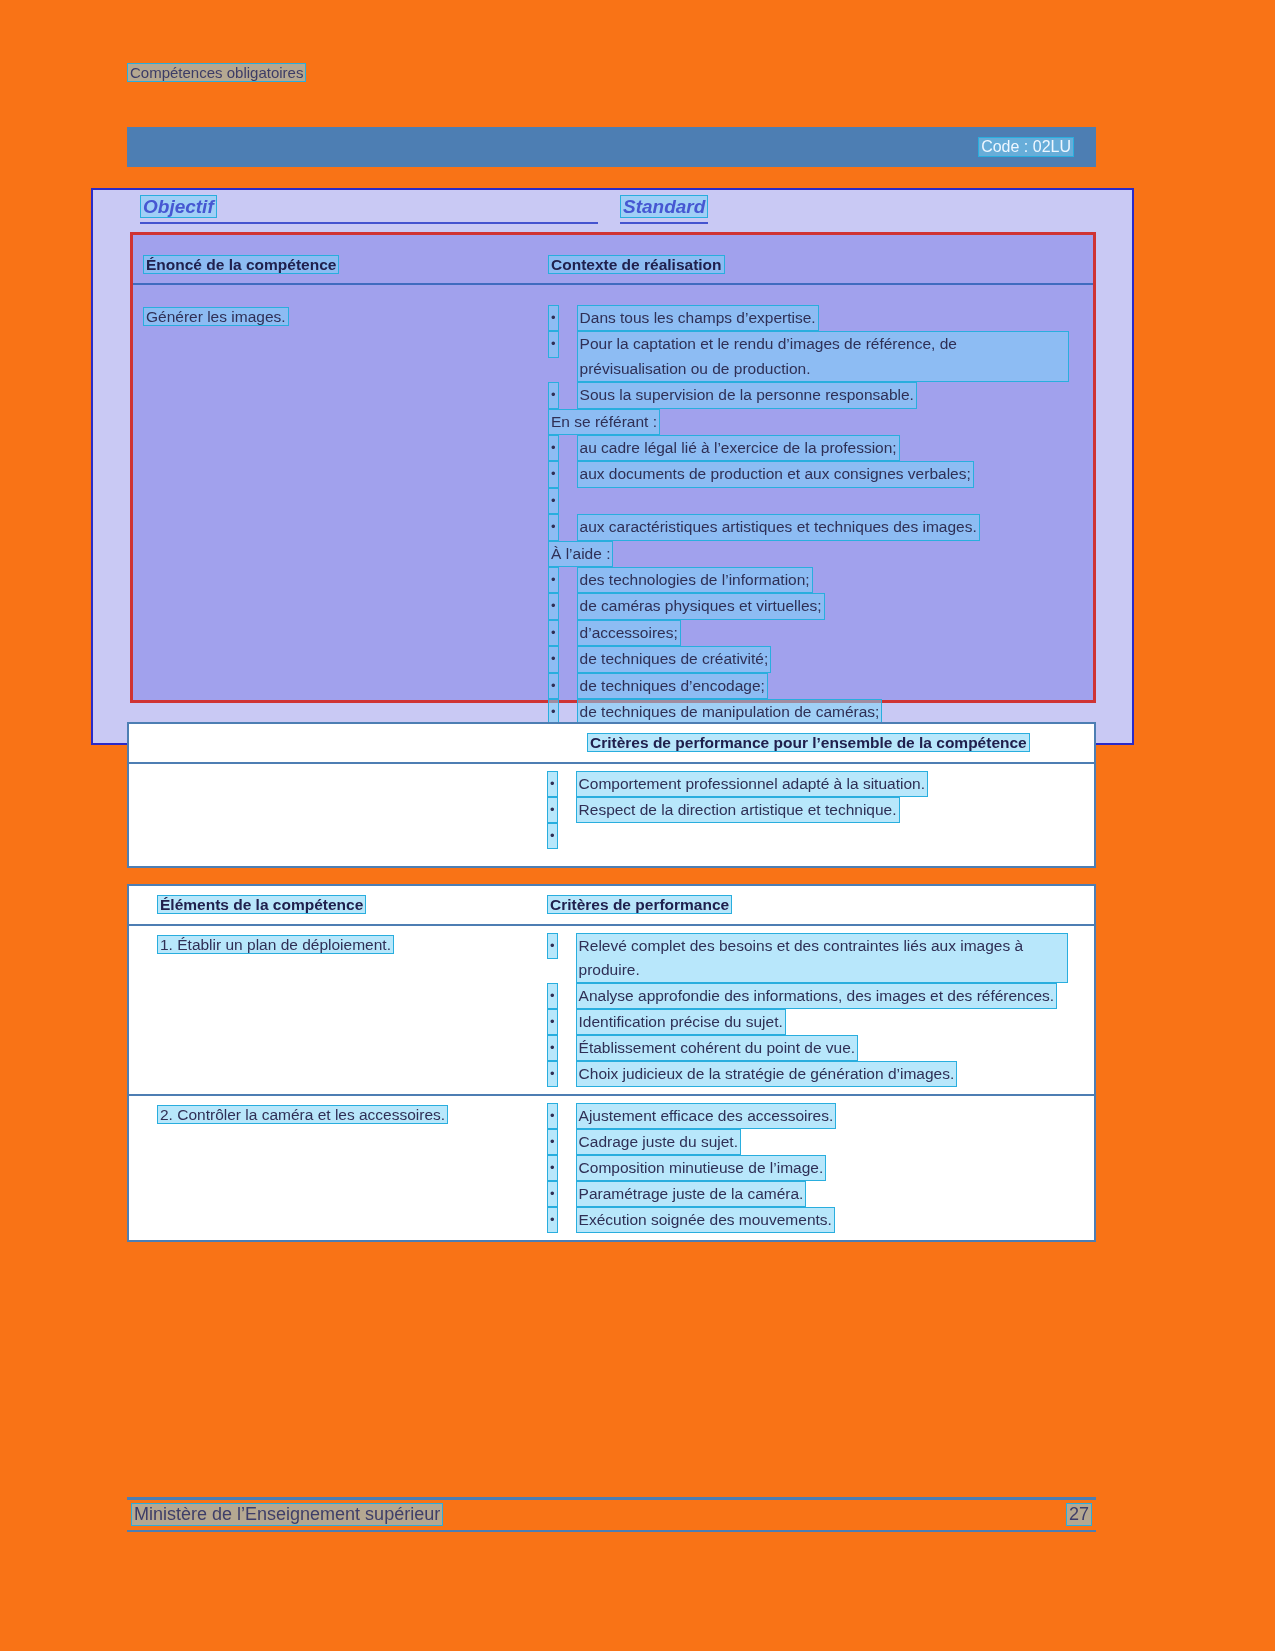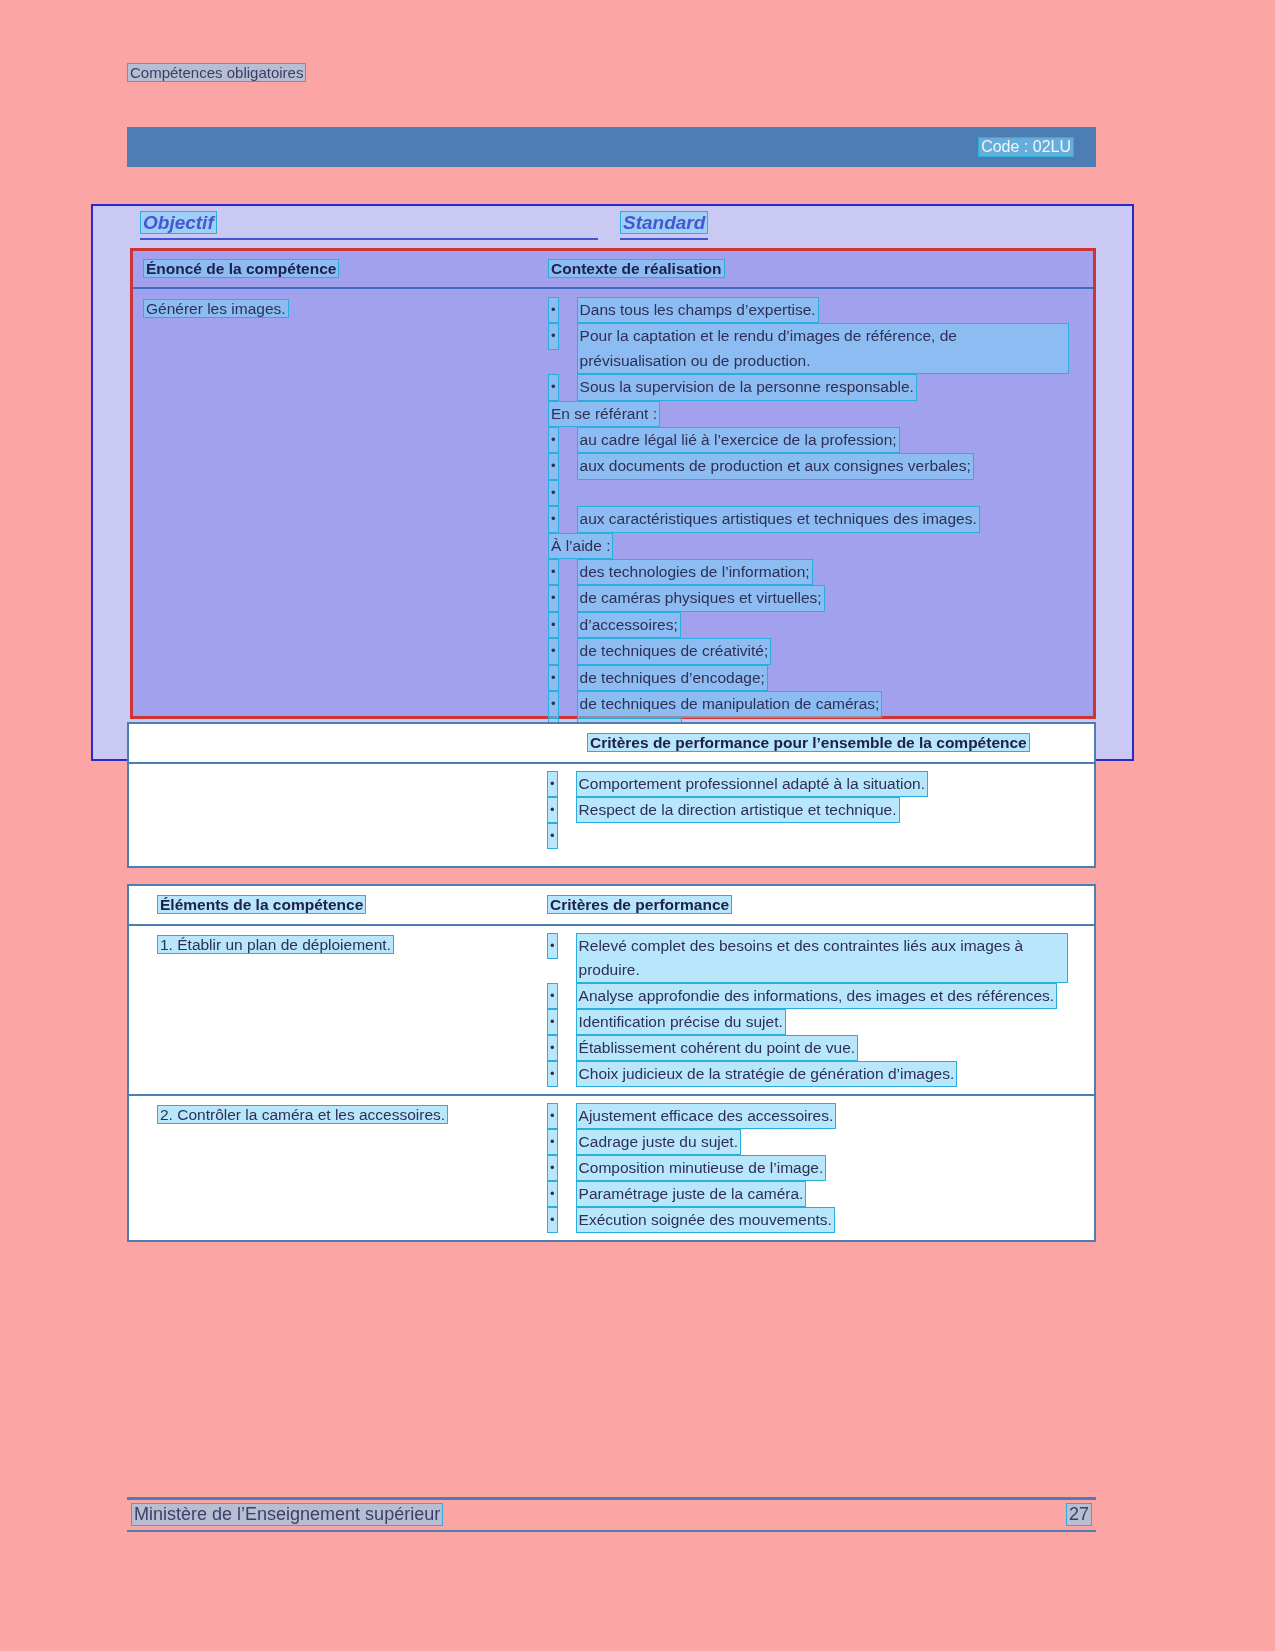--- a/index.html
+++ b/index.html
@@ -1,21 +1,21 @@
 <!DOCTYPE html>
 <html style="--steel-blue: #4d7eb3; --panel-border: #2a2ac8; --panel-fill: #c9c9f4; --table-fill: #a1a1ed; --table-border-red: #cf3333; --highlight-border: #29aede;"><head>
 <meta charset="utf-8">
 <style>
   * { margin:0; padding:0; box-sizing:border-box; }
   html,body { background:#ffffff; }
   body { font-family:"Liberation Sans", sans-serif; }
 
   .page {
     position:relative; width:1275px; height:1651px;
-    background:#fca5a5; overflow:hidden; color:#2f2f55;text-decoration:underline;
+    background:#f97316; overflow:hidden; color:#2f2f55;text-decoration:underline;
   }
 
   
   .hl {
     background: rgba(125,212,248,0.55);
     border: 1px solid var(--highlight-border, #29aede);
     padding: 0 2px;
     -webkit-box-decoration-break: clone;
     box-decoration-break: clone;
   }
@@ -27,46 +27,46 @@
 
   .header-bar {
     position:absolute; left:127px; top:127px; width:969px; height:40px;
     background: var(--steel-blue, #4d7eb3);
     display:flex; align-items:center; justify-content:flex-end;
     padding-right:22px;
   }
   .code-label { font-size:16px; color:#eef7ff;margin-left:47px; }
 
   .standard-panel {
-    position:absolute; left:91px; top:204px; width:1043px; height:557px;
+    position:absolute; left:91px; top:188px; width:1043px; height:557px;
     background: var(--panel-fill, #c9c9f4);
     border: 2px solid var(--panel-border, #2a2ac8);
   }
   .col-head {
     position:absolute; top:6px;
     font-size:19px; font-weight:bold; font-style:italic;
     color:#4657d2; border-bottom:2px solid #4453cf;
     padding-bottom:4px;
   }
   .col-head.left { left:47px; width:458px; }
   .col-head.right { left:527px; }
 
   .red-table {
     position:absolute; left:37px; top:42px; width:966px; height:471px;
     background: var(--table-fill, #a1a1ed);
     border: 3px solid var(--table-border-red, #cf3333);
   }
   .rt-header {
-    display:flex; padding:6px 10px 6px 10px;
+    display:flex; padding:18px 10px 6px 10px;
     border-bottom:2px solid #3f6bbf;
     font-weight:bold; font-size:15.5px; color:#20204d; line-height:24px;
   }
   .rt-c1 { width:405px; flex:0 0 auto; }
   .rt-c2 { flex:1; }
-  .rt-body { display:flex; padding:8px 10px; font-size:15.5px; line-height:24.4px; }
+  .rt-body { display:flex; padding:20px 10px; font-size:15.5px; line-height:24.4px; }
 
   .blue-table {
     position:absolute; left:127px; width:969px;
     background:#ffffff;
     border: 2px solid var(--steel-blue, #4d7eb3);
     font-size:15.5px; line-height:24px;
   }
   .t2 { top:722px; min-height:146px; }
   .t3 { top:884px; min-height:346px; }
   .bt-row { display:flex; padding:7px 10px 7px 12px; }

